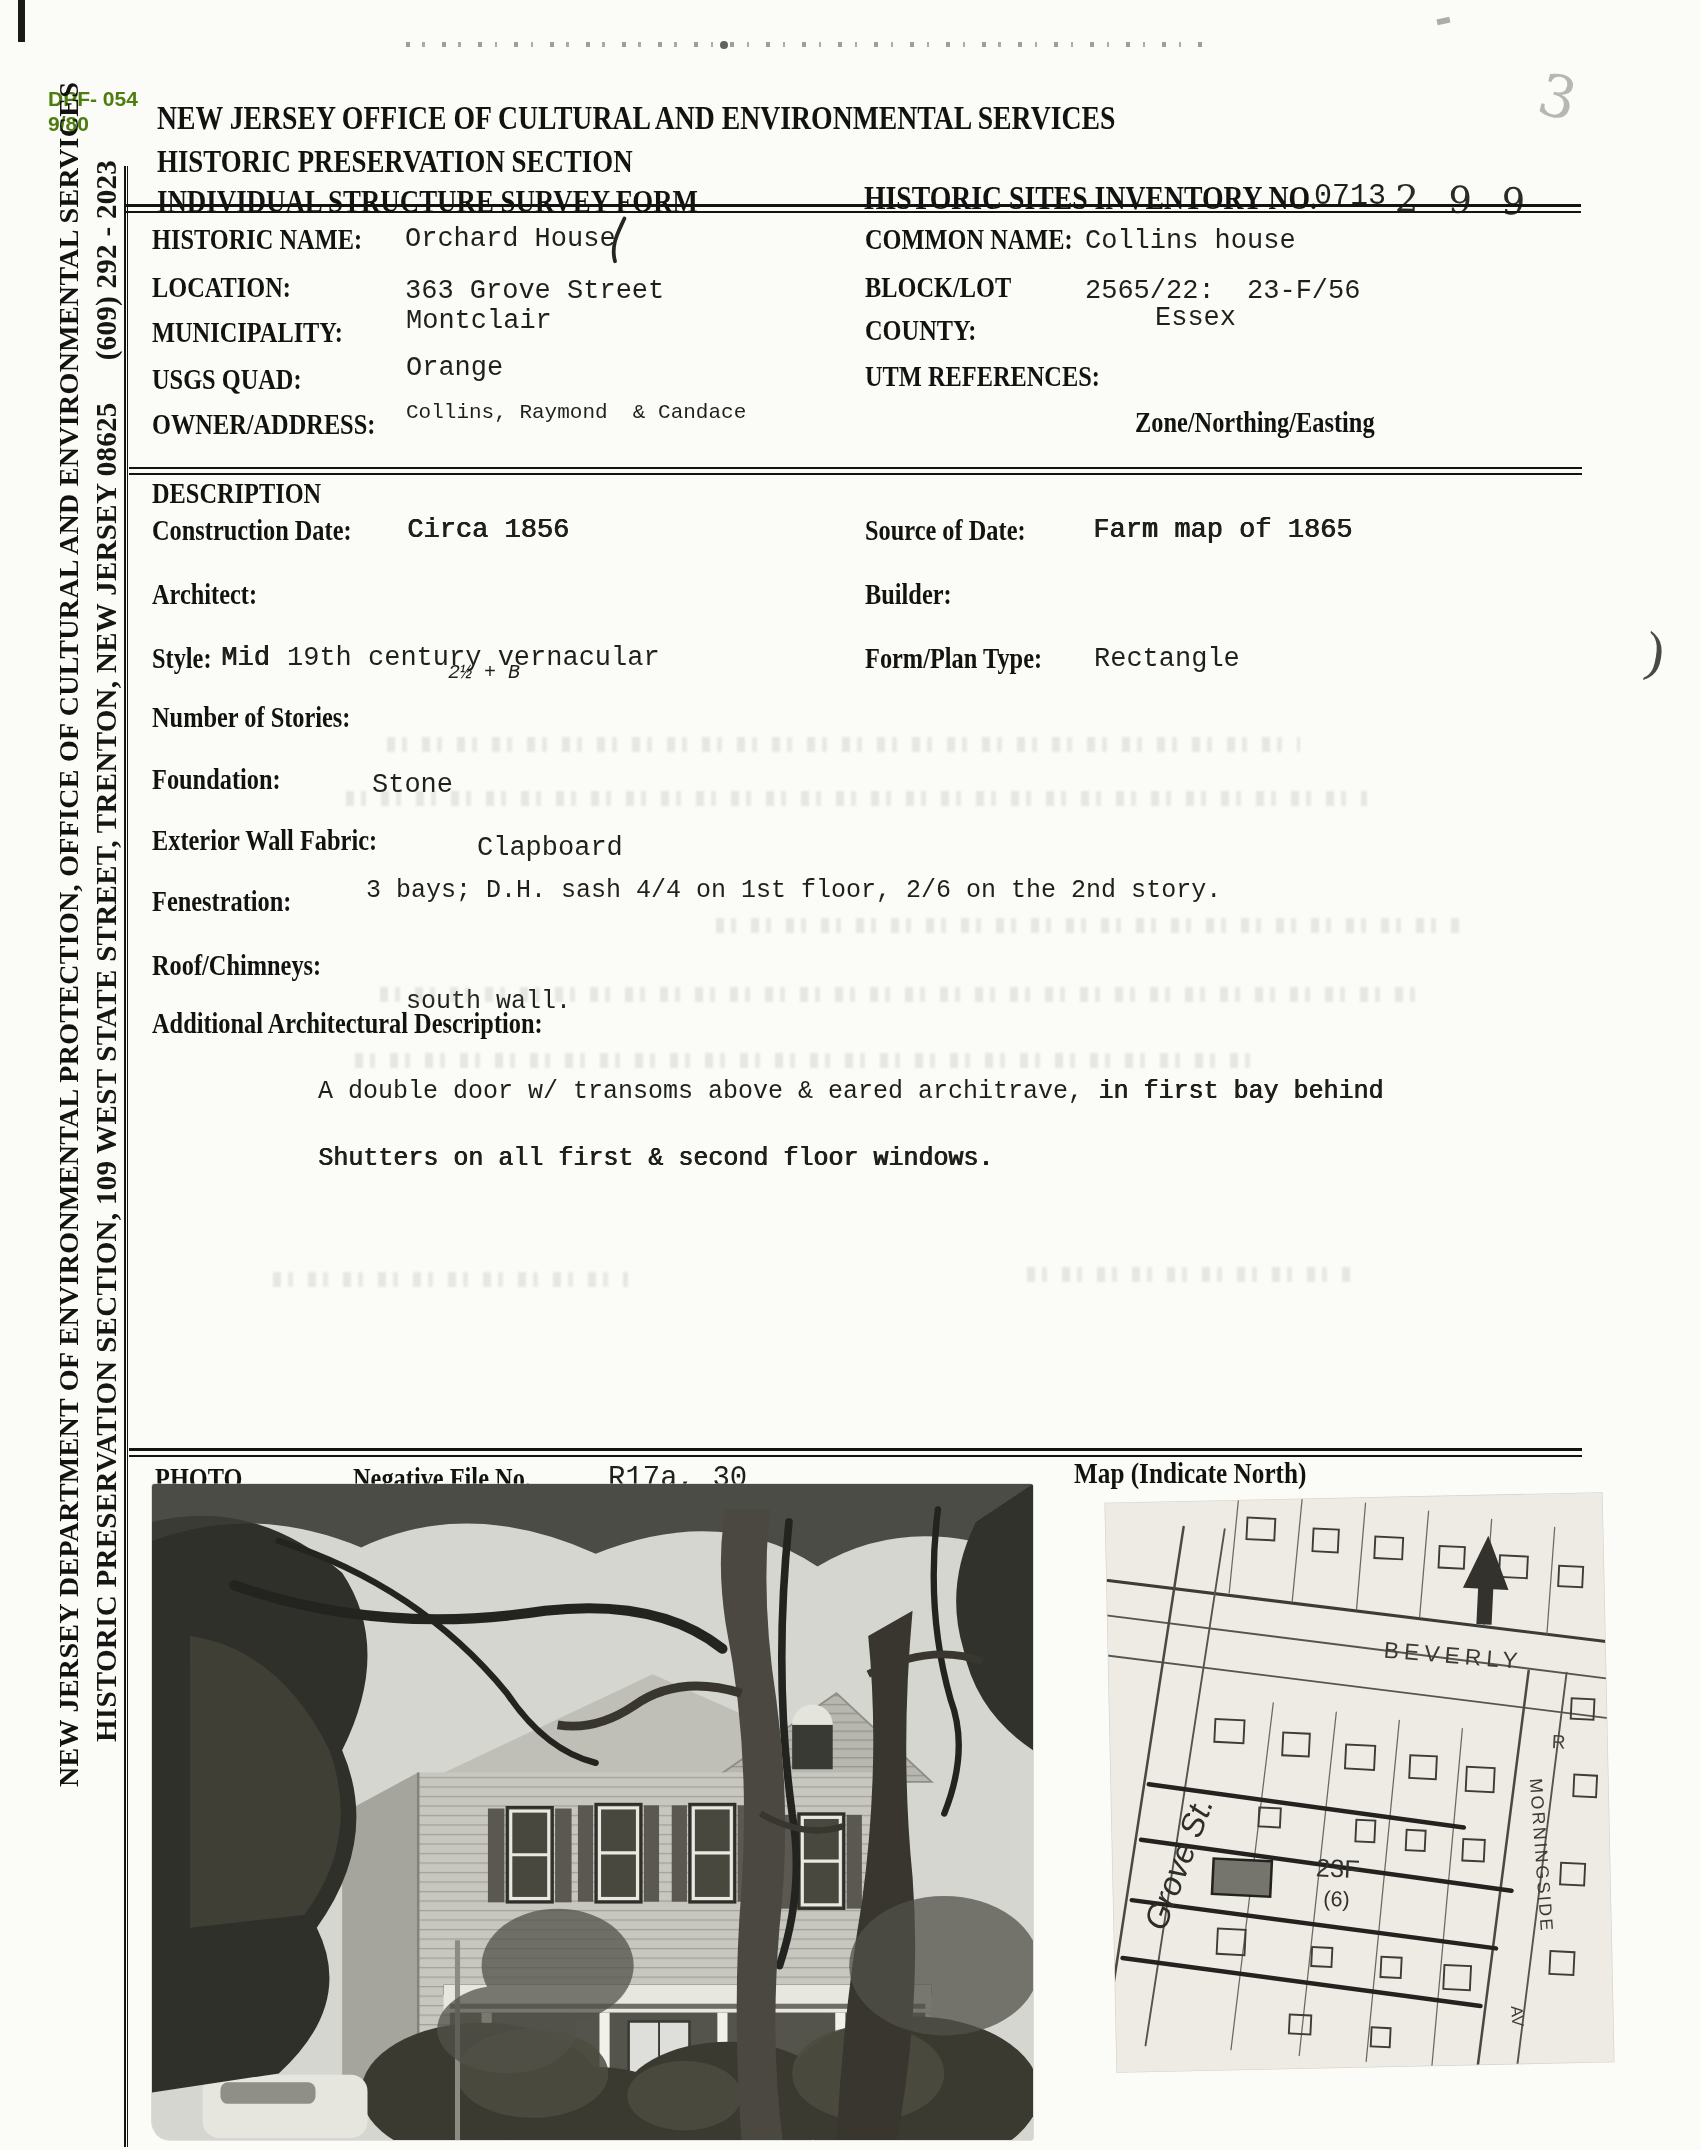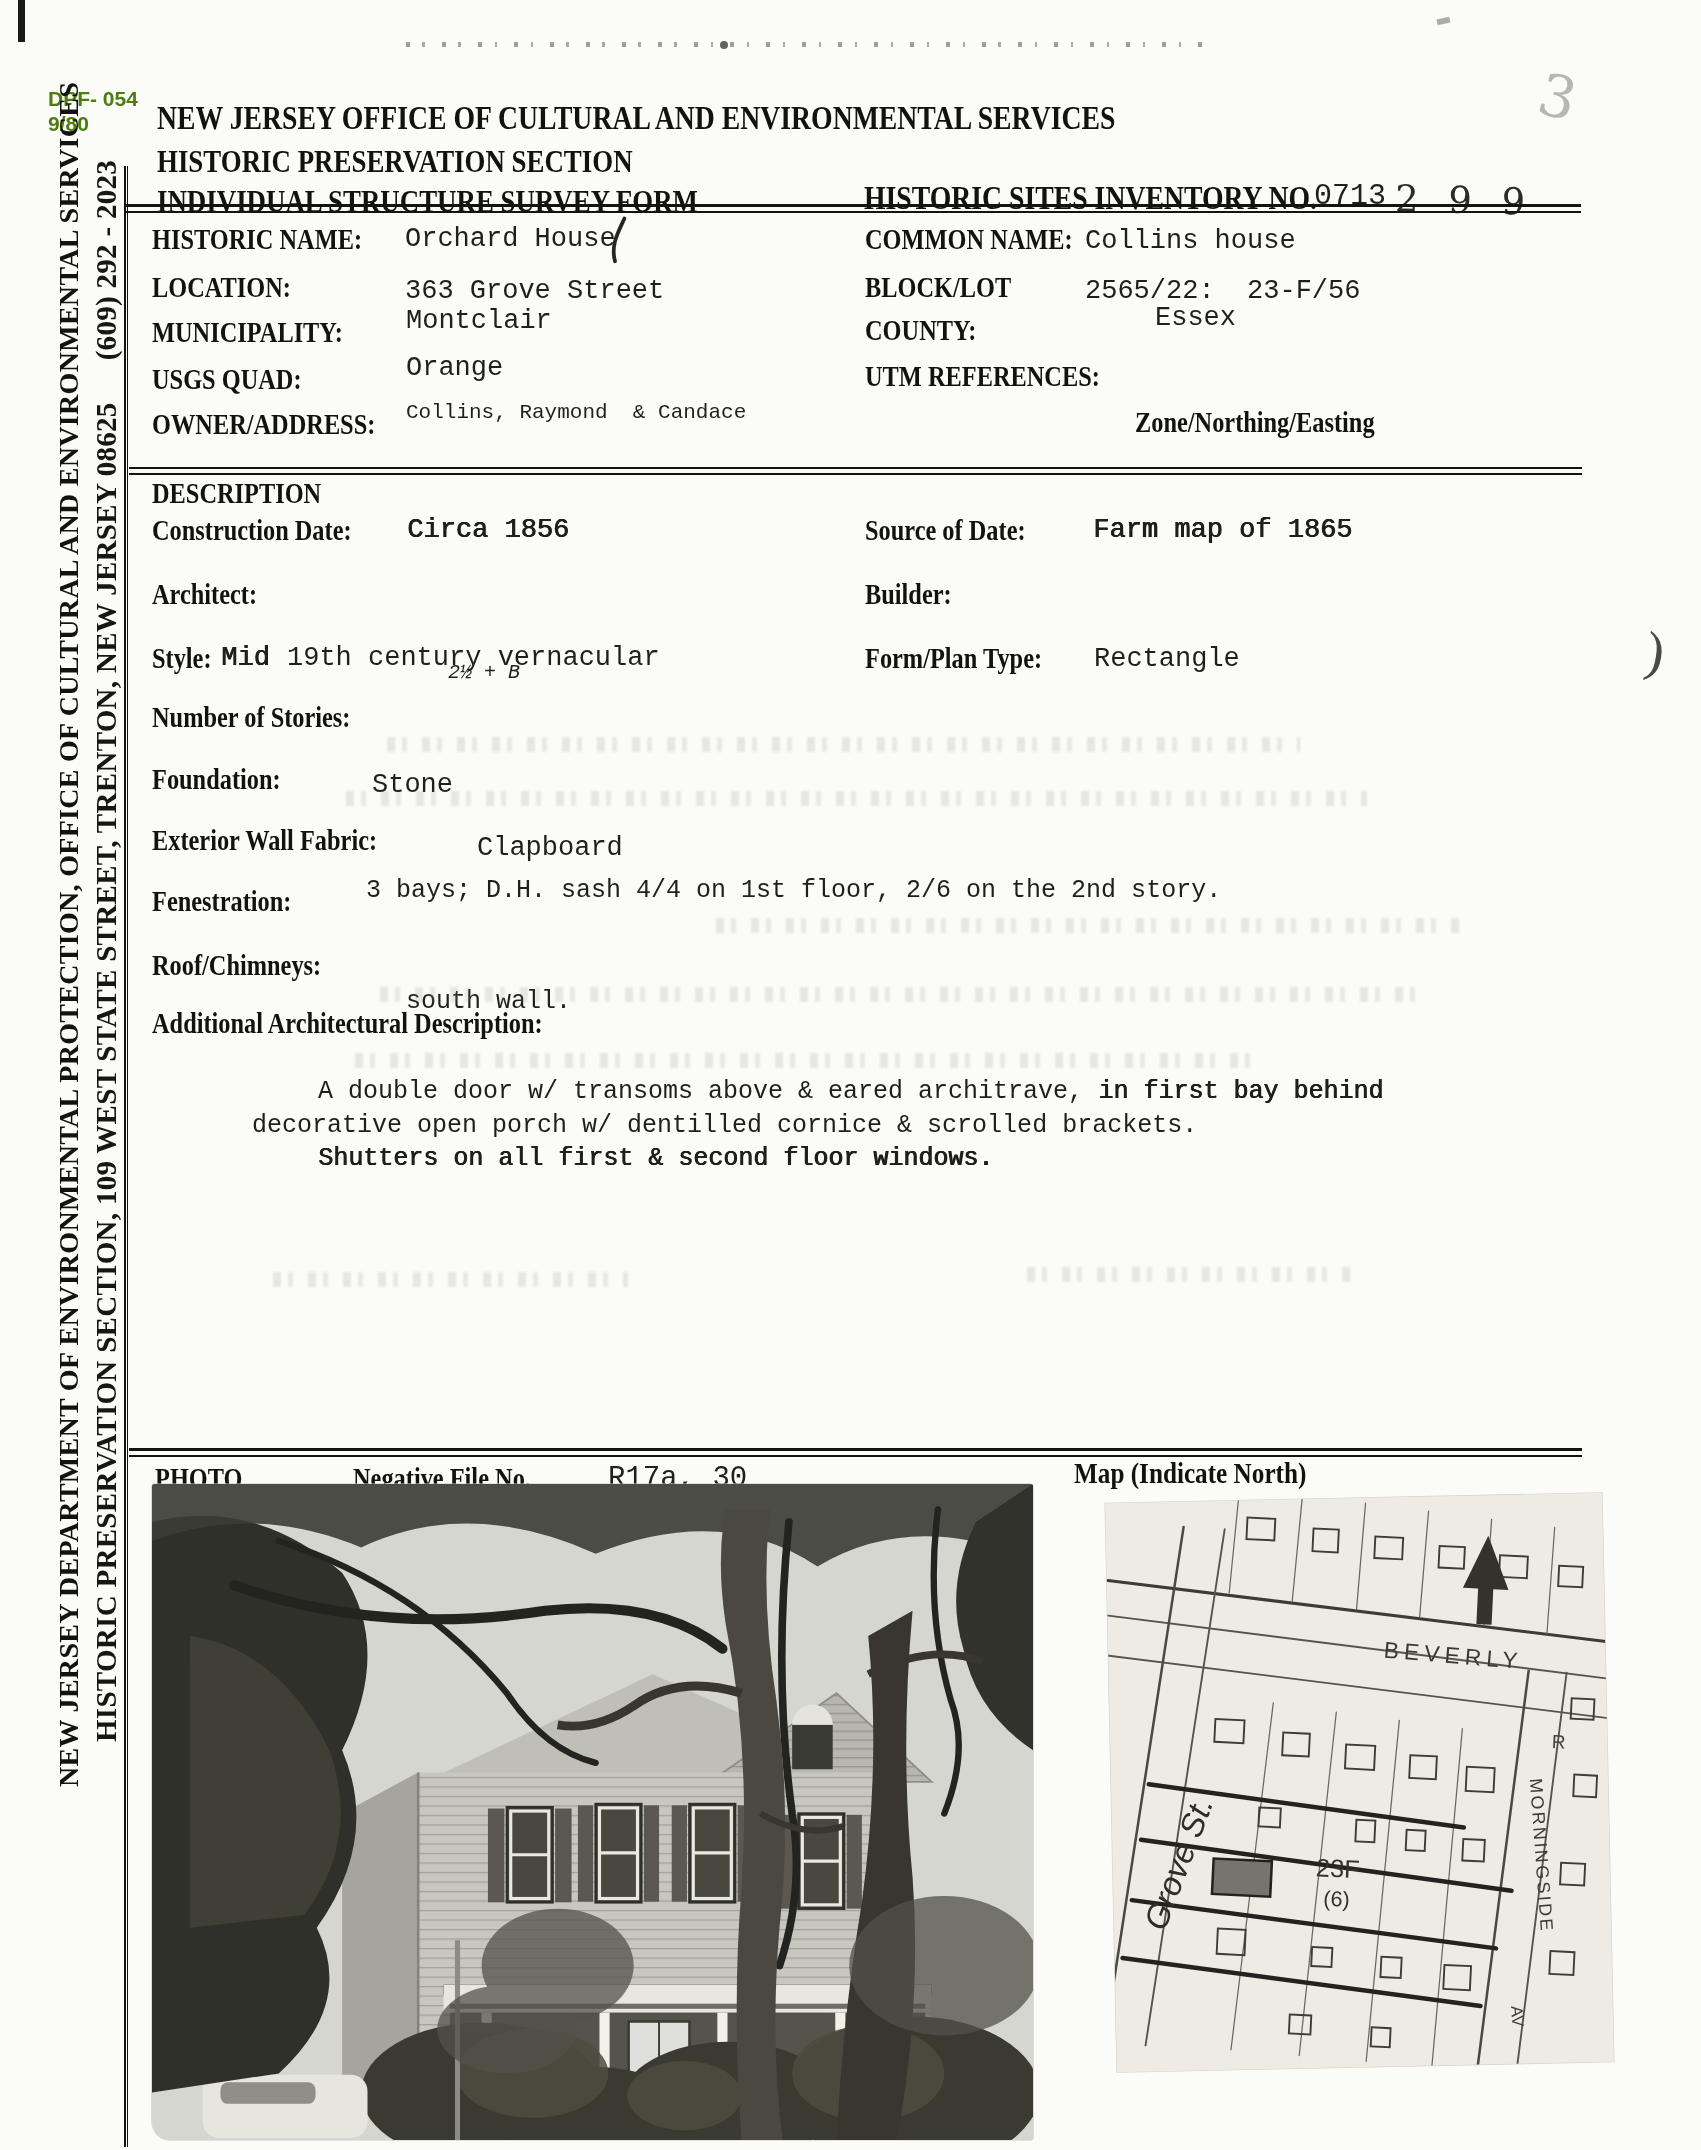--- a/index.html
+++ b/index.html
@@ -102,21 +102,20 @@
 
   <div class="abs lbl" style="left:152px;top:885px;font-size:29px;">Fenestration:</div>
   <div class="abs type" style="left:366px;top:876px;font-size:25px;">3 bays; D.H. sash 4/4 on 1st floor, 2/6 on the 2nd story.</div>
 
   <div class="abs lbl" style="left:152px;top:949px;font-size:29px;">Roof/Chimneys:</div>
   <div class="abs type" style="left:406px;top:987px;font-size:25px;">south wall.</div>
 
   <div class="abs lbl" style="left:152px;top:1007px;font-size:29px;">Additional Architectural Description:</div>
 
   <div class="abs type" style="left:318px;top:1077px;font-size:25px;"><span>A double door w/ transoms above &amp; eared architrave,</span><span class="ovr"> in first bay behind</span></div>
-  <div class="abs type" style="left:252px;top:1111px;font-size:25px;">decorative open porch w/ dentilled cornice &amp; scrolled brackets.</div>
   <div class="abs type ovr" style="left:318px;top:1144px;font-size:25px;">Shutters on all first &amp; second floor windows.</div>
 
   <div class="abs ghost" style="left:387px;top:737px;width:913px;"></div>
   <div class="abs ghost" style="left:346px;top:791px;width:1021px;"></div>
   <div class="abs ghost" style="left:716px;top:918px;width:748px;"></div>
   <div class="abs ghost" style="left:380px;top:987px;width:1040px;"></div>
   <div class="abs ghost" style="left:355px;top:1053px;width:900px;"></div>
   <div class="abs ghost" style="left:273px;top:1272px;width:355px;"></div>
   <div class="abs ghost" style="left:1027px;top:1267px;width:330px;"></div>
 

